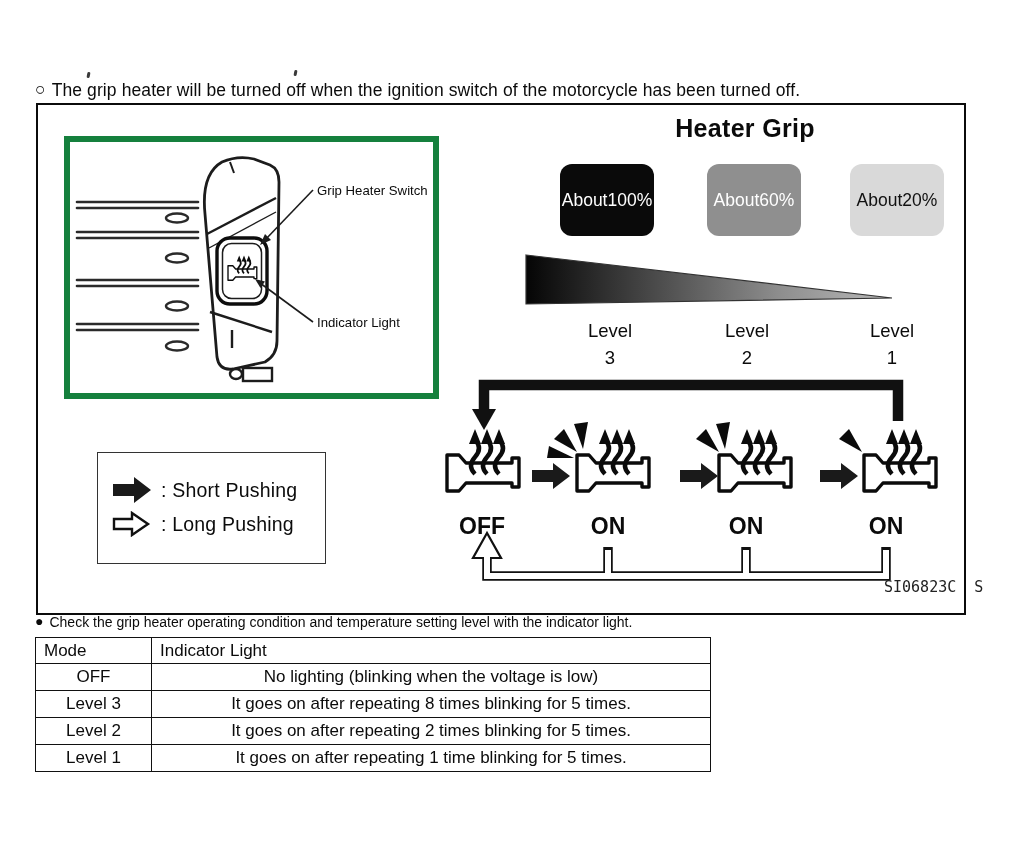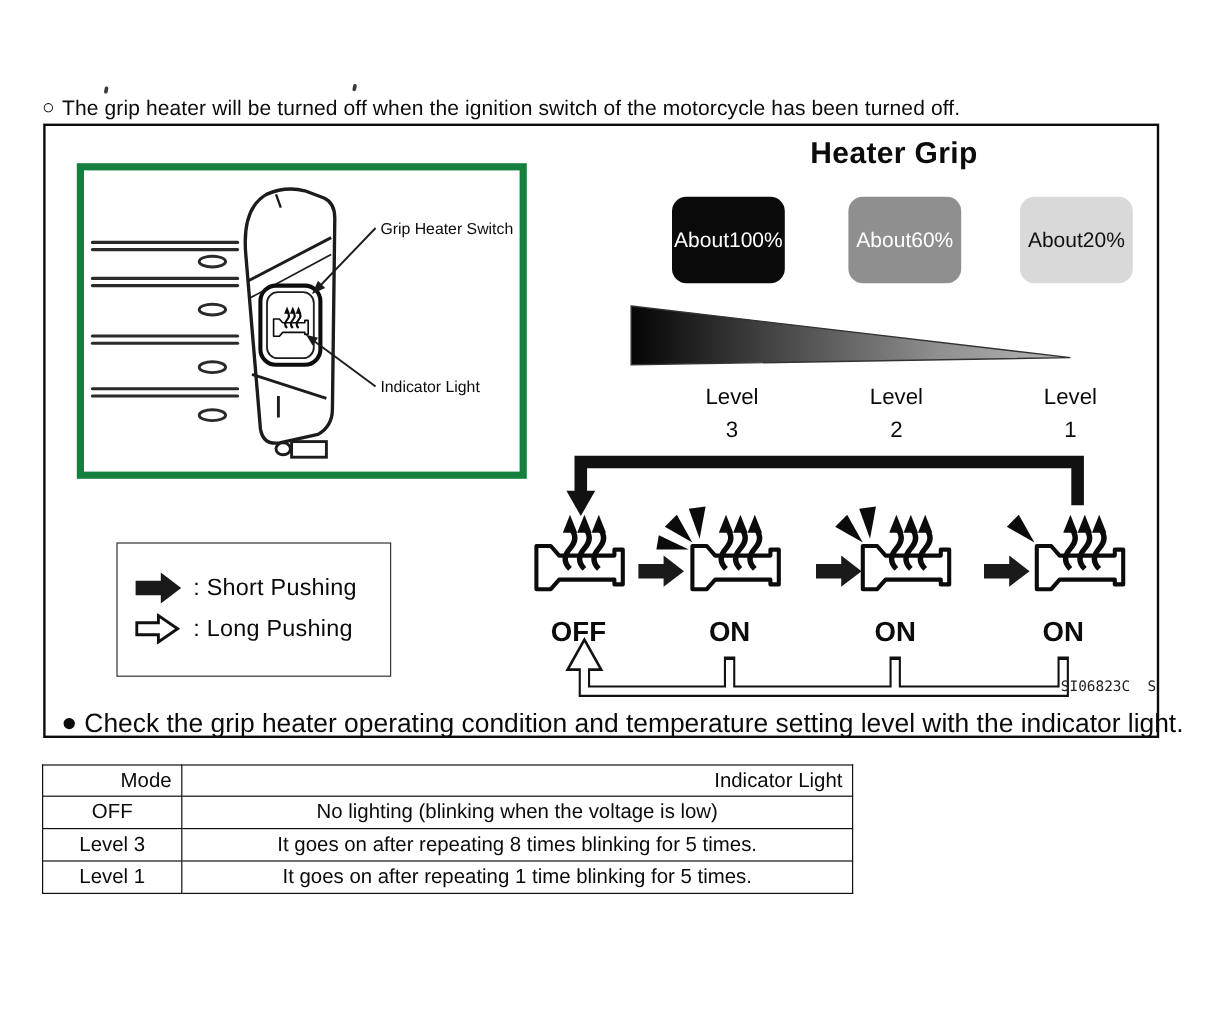--- a/index.html
+++ b/index.html
@@ -11,31 +11,31 @@
   
   .note-line{font-size:17.5px;letter-spacing:.1px;white-space:nowrap;}
   .note-bullet{display:inline-block;margin-right:6px;transform:translateY(-1px);}
   .artifact{position:absolute;width:3px;height:6px;background:#3a3a3a;border-radius:2px;transform:rotate(12deg);}
   
   .figure-box{left:36px;top:103px;width:926px;height:508px;border:2px solid #0b0b0b;background:#fff;}
   .handlebar-box{left:26px;top:31px;width:363px;height:251px;border:6px solid #15803d;background:#fff;}
   .hp-title{left:447px;top:9px;width:520px;text-align:center;font-size:25px;font-weight:bold;letter-spacing:.3px;}
   .about-box{width:94px;height:72px;border-radius:12px;display:flex;flex-direction:row;align-items:center;justify-content:center;font-size:17.5px;line-height:25px;text-align:center;}
   .level-label{width:84px;top:212px;text-align:center;font-weight:normal;font-size:18.5px;line-height:27px;}
-  .fig-code{left:846px;top:460px;font-family:"DejaVu Sans Mono", monospace;font-size:12px;white-space:pre;color:#222;}
+  .fig-code{left:846px;top:473px;font-family:"DejaVu Sans Mono", monospace;font-size:15px;white-space:pre;color:#222;}
   
   .legend-box{left:59px;top:347px;width:227px;height:110px;border:1.5px solid #333;background:#fff;}
   .legend-row{position:absolute;left:14px;display:flex;align-items:center;gap:9px;}
   .legend-row .lg-text{font-size:19.5px;letter-spacing:.2px;}
   
-  .check-line{left:35px;top:590px;font-size:22px;white-space:nowrap;margin-left:16px;}
+  .check-line{left:35px;top:614px;font-size:14px;white-space:nowrap;}
   
   table.mode-table{left:35px;top:637px;position:absolute;border-collapse:collapse;background:#fff;}
   table.mode-table th, table.mode-table td{border:1.7px solid #111;font-size:17px;font-weight:normal;padding:1px 8px;}
-  table.mode-table th{height:23px;text-align:right;}
+  table.mode-table th{height:23px;text-align:left;}
   table.mode-table td{height:24px;}
   td.col-mode{width:99px;min-width:99px;text-align:center;}
   th.col-mode{width:99px;min-width:99px;}
   td.col-ind, th.col-ind{width:542px;min-width:542px;text-align:center;}
   th.col-ind{text-align:center;}
   svg text{font-family:"Liberation Sans", sans-serif;}
 </style>
 </head>
 <body>
 
@@ -230,17 +230,21 @@
   <tbody>
     <tr>
       <td class="col-mode">OFF</td>
       <td class="col-ind">No lighting (blinking when the voltage is low)</td>
     </tr>
     <tr>
       <td class="col-mode">Level 3</td>
       <td class="col-ind">It goes on after repeating 8 times blinking for 5 times.</td>
     </tr>
     <tr>
+      <td class="col-mode">Level 2</td>
+      <td class="col-ind">It goes on after repeating 2 times blinking for 5 times.</td>
+    </tr>
+    <tr>
       <td class="col-mode">Level 1</td>
       <td class="col-ind">It goes on after repeating 1 time blinking for 5 times.</td>
     </tr>
   </tbody>
 </table>
 
 </body></html>

